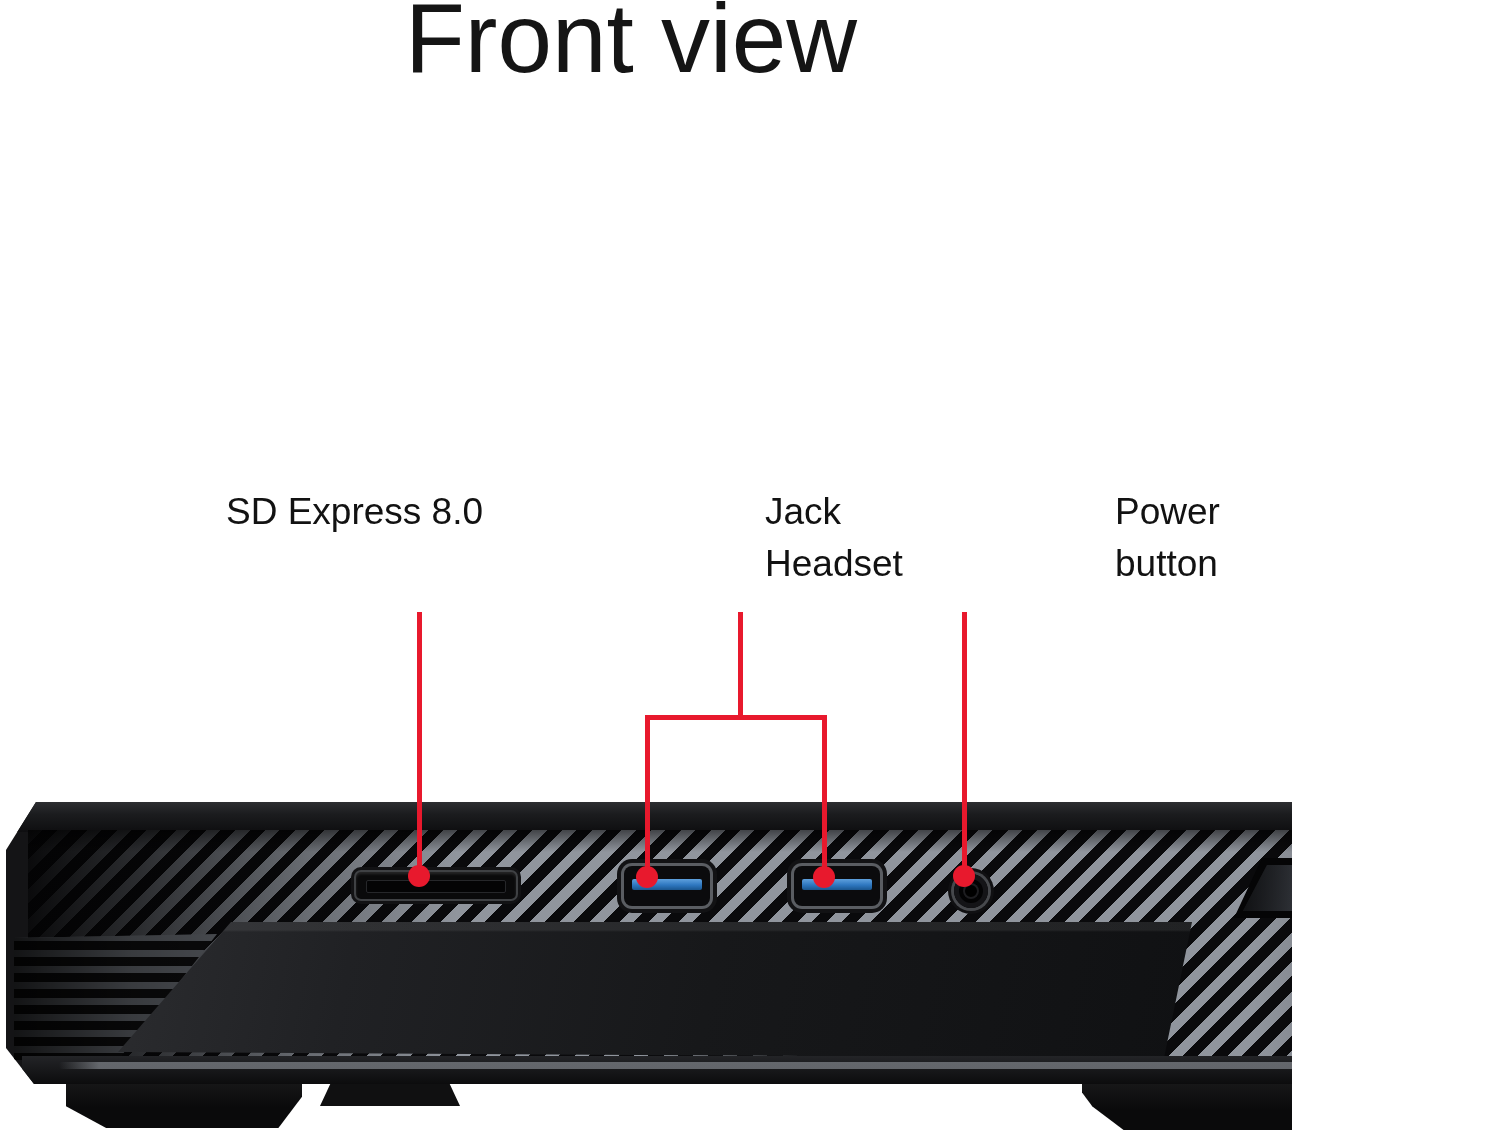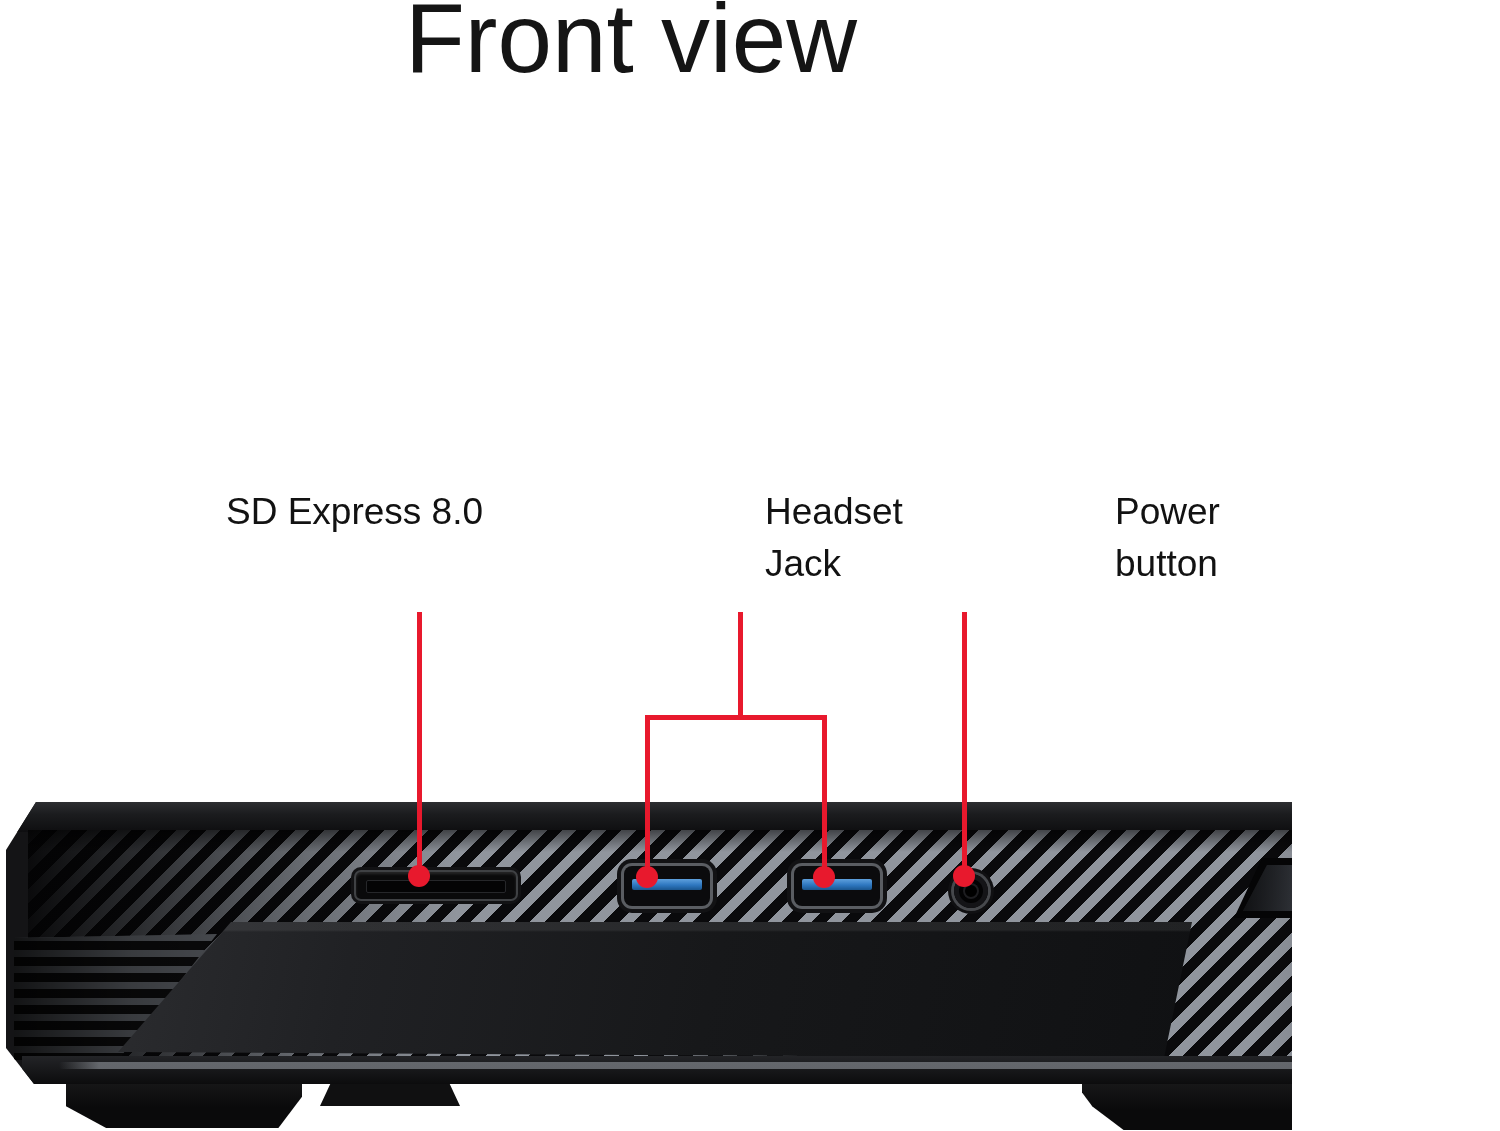--- a/index.html
+++ b/index.html
@@ -98,22 +98,22 @@
 <body>
 
 <div id="canvas">
 
   <div class="abs title">Front view</div>
 
   <div class="abs callout-label" style="left:226px;">
     <div>SD Express 8.0</div>
   </div>
   <div class="abs callout-label" style="left:765px;">
+    <div>Jack</div>
     <div>Headset</div>
-    <div>Jack</div>
   </div>
   <div class="abs callout-label" style="left:1115px;">
     <div>Power</div>
     <div>button</div>
   </div>
 
   <div class="abs foot foot-left"></div>
   <div class="abs foot-mid"></div>
   <div class="abs foot foot-right"></div>
 

